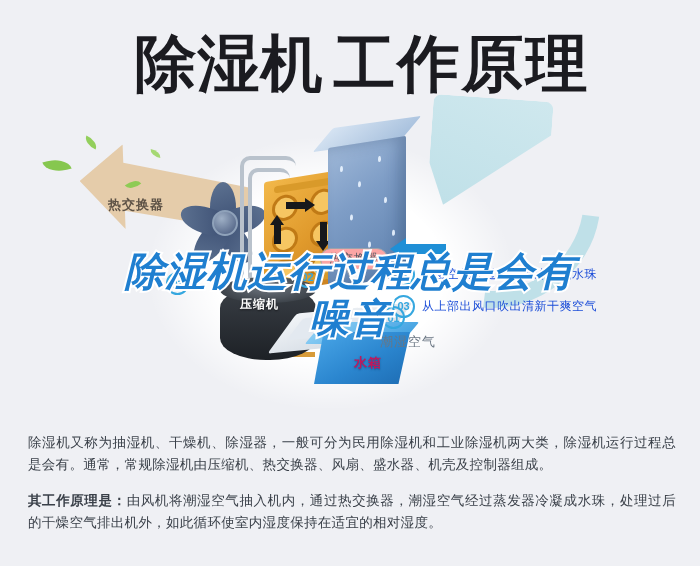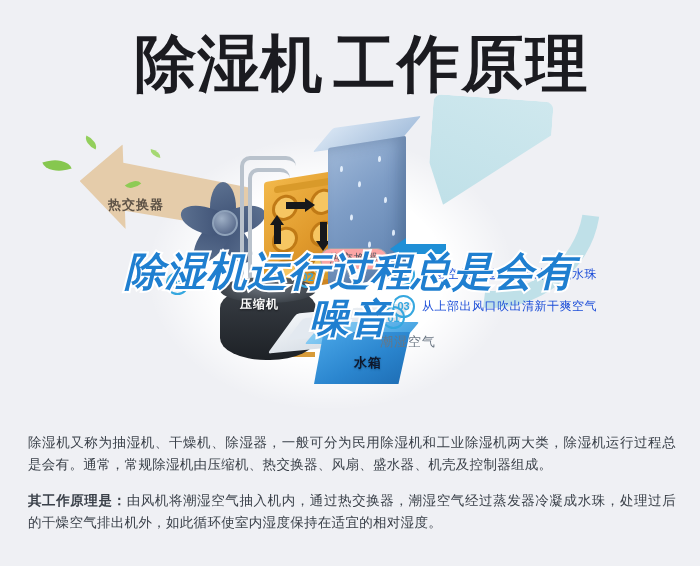--- a/index.html
+++ b/index.html
@@ -187,21 +187,21 @@
     clip-path:polygon(10% 0%, 100% 0%, 88% 100%, 0% 100%);
   }
   .tankrim{
     position:absolute;left:136px;top:186px;width:96px;height:22px;
     background:linear-gradient(130deg,#8fd0f5,#3f9fe0);
     transform:skewX(-40deg);
     border-radius:2px;
   }
   .tank-lbl{
     position:absolute;left:176px;top:218px;
-    font-size:13px;color:#0f172a;font-weight:bold;letter-spacing:1px;
+    font-size:13px;color:#be185d;font-weight:bold;letter-spacing:1px;
     text-shadow:0 1px 2px rgba(0,60,110,.55);
     text-align:center;
   }
 
   
   .badge{
     position:absolute;
     width:19px;height:19px;border-radius:50%;
     border:2px solid #35a7df;color:#35a7df;
     font-size:11px;font-weight:bold;

